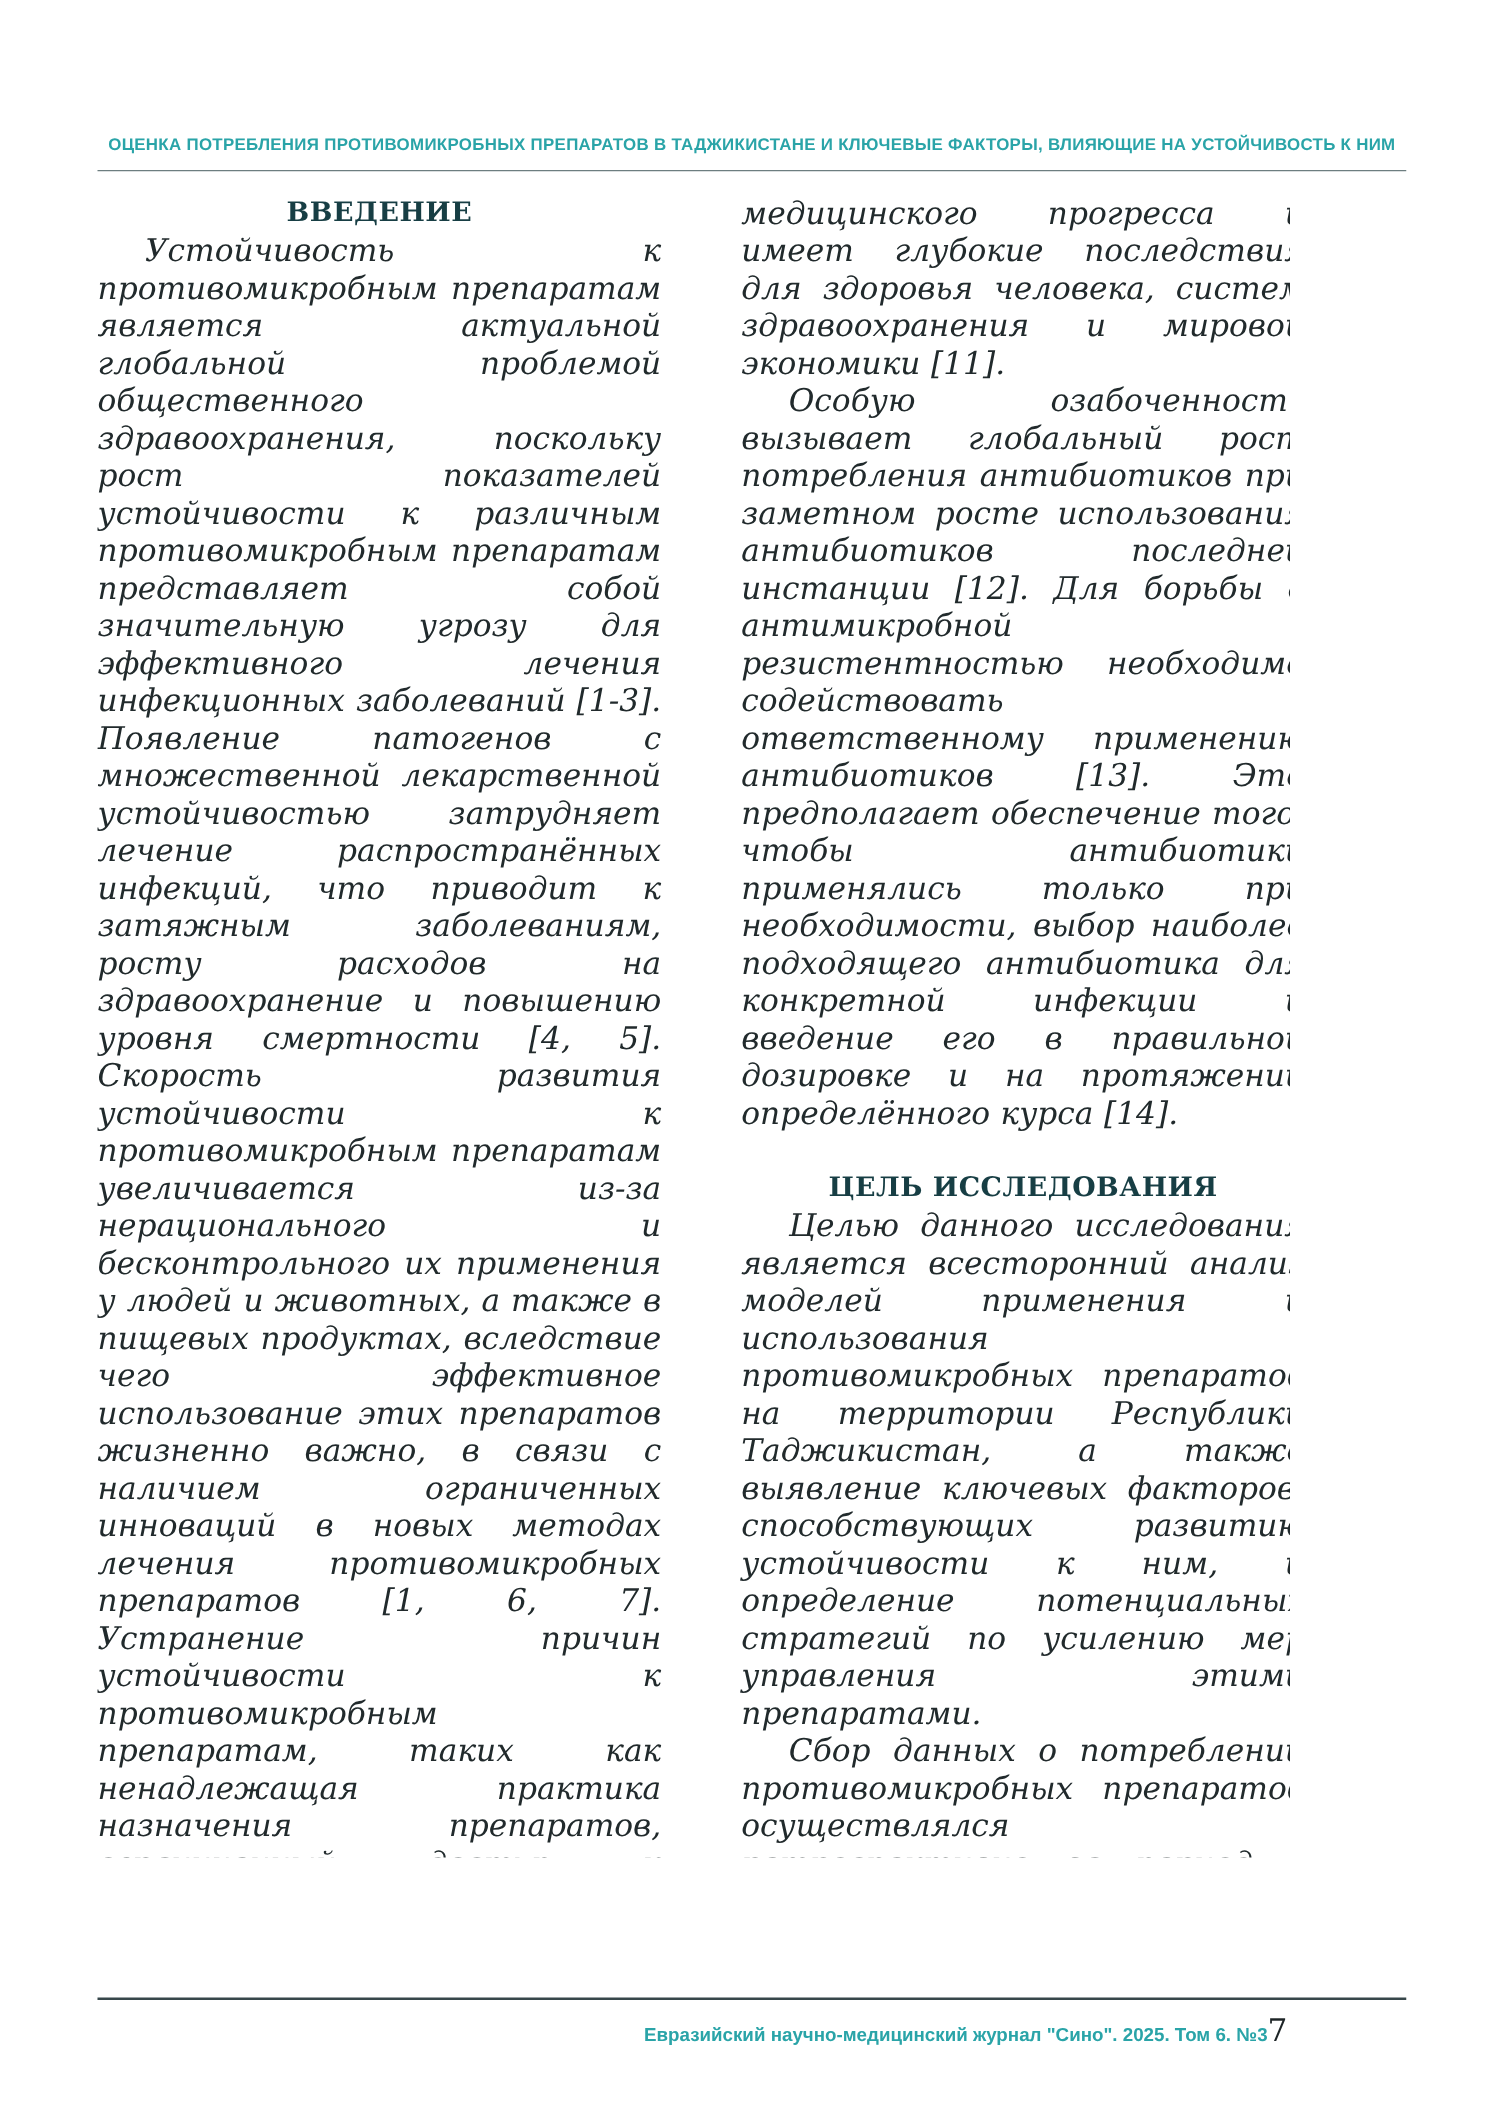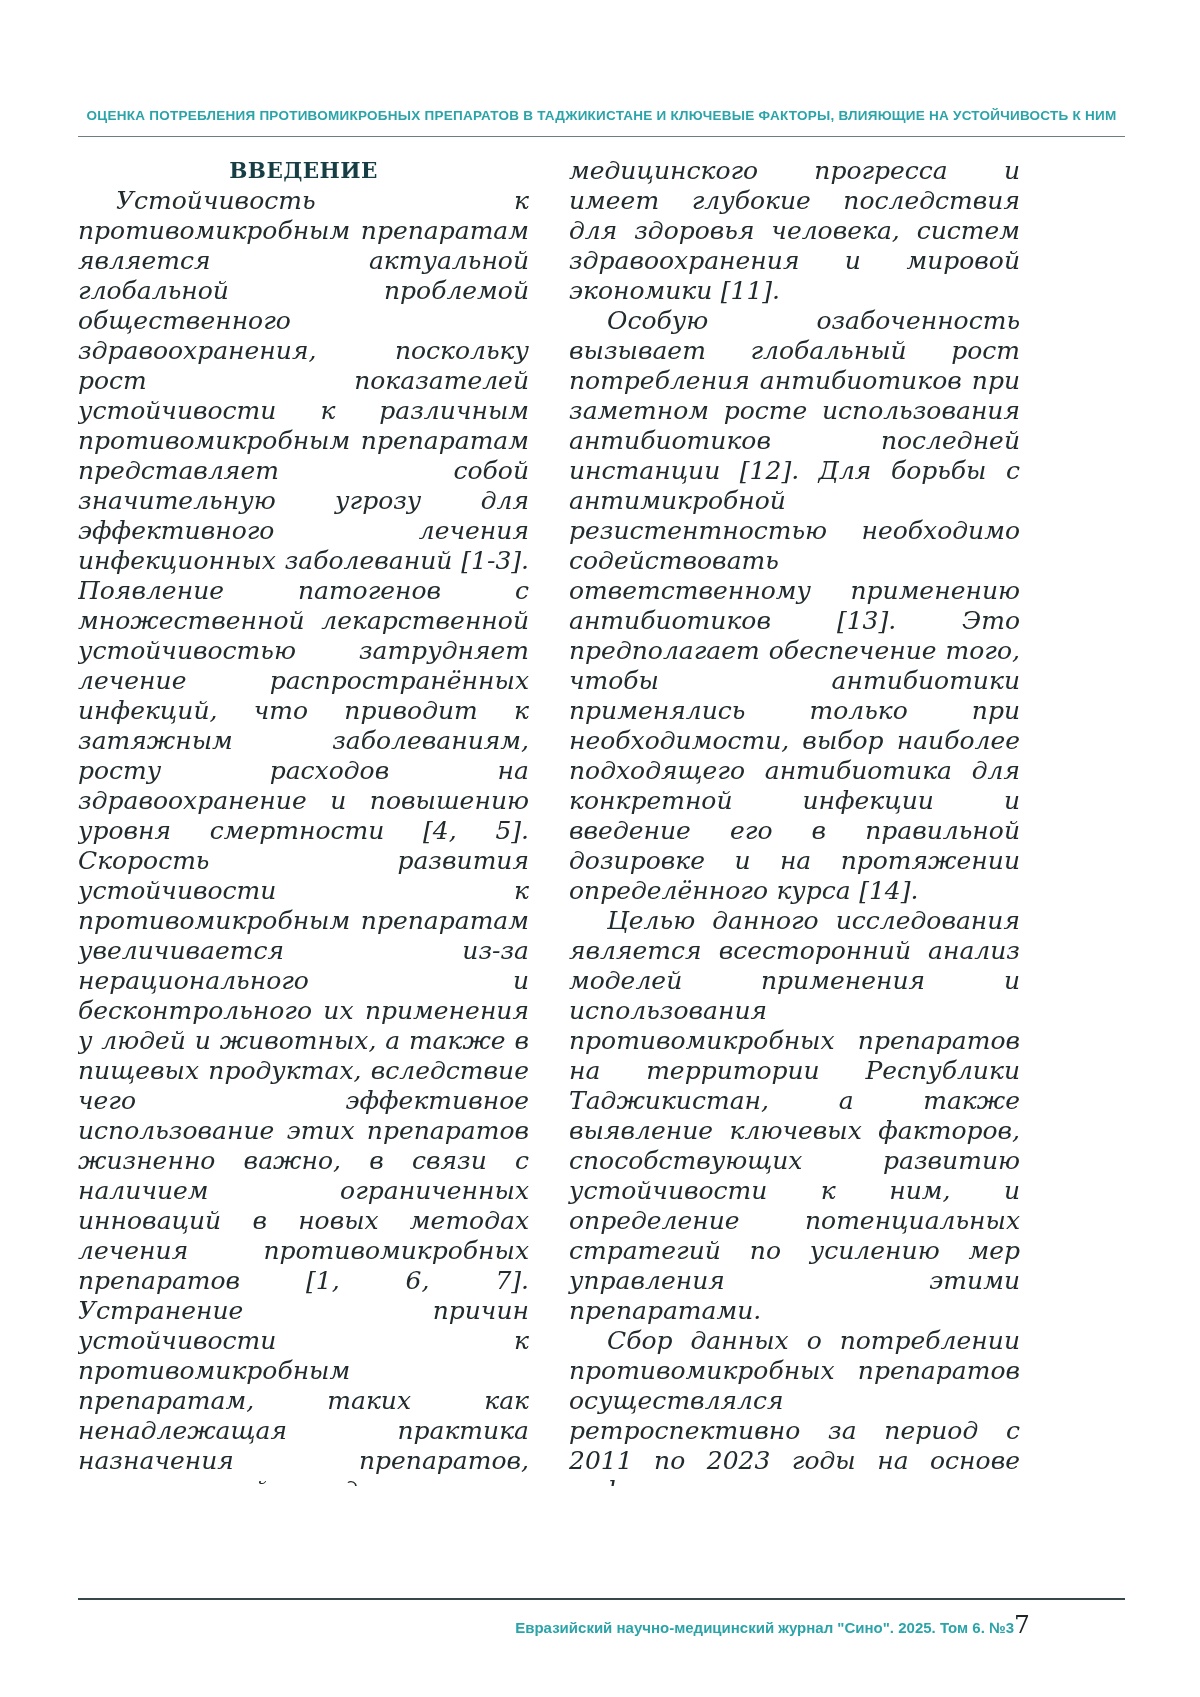--- a/index.html
+++ b/index.html
@@ -46,21 +46,21 @@
     background: #6d7e80;
   }
   
   .columns {
     position: absolute;
     top: 124px;
     left: 78px;
     width: 954px;
     height: 1330px;
     display: flex;
-    gap: 40px;
+    gap: 64px;
     overflow: hidden;
   }
   .col {
     width: 451px;
     flex: 0 0 451px;
   }
   .col p {
     margin: 0;
     font-size: 25px;
     line-height: 30px;
@@ -127,20 +127,21 @@
 
     <section class="col">
       <h2>ВВЕДЕНИЕ</h2>
       <p class="indent">Устойчивость к противомикробным препаратам является актуальной глобальной проблемой общественного здравоохранения, поскольку рост показателей устойчивости к различным противомикробным препаратам представляет собой значительную угрозу для эффективного лечения инфекционных заболеваний [1-3]. Появление патогенов с множественной лекарственной устойчивостью затрудняет лечение распространённых инфекций, что приводит к затяжным заболеваниям, росту расходов на здравоохранение и повышению уровня смертности [4, 5]. Скорость развития устойчивости к противомикробным препаратам увеличивается из-за нерационального и бесконтрольного их применения у людей и животных, а также в пищевых продуктах, вследствие чего эффективное использование этих препаратов жизненно важно, в связи с наличием ограниченных инноваций в новых методах лечения противомикробных препаратов [1, 6, 7]. Устранение причин устойчивости к противомикробным препаратам, таких как ненадлежащая практика назначения препаратов, ограниченный доступ к диагностическим инструментам и слабая нормативно-правовая база, имеет решающее значение для сохранения эффективности этих важнейших терапевтических препаратов и обеспечения качественного медицинского обслуживания [8, 9].</p>
       <p class="indent">Всемирная организация здравоохранения (ВОЗ) рассматривает устойчивость к противомикробным препаратам (УПП) в качестве одной из 10 основных глобальных угроз общественному здоровью, с которыми сталкивается человечество [10]. Этот нарастающий кризис угрожает подорвать десятилетия</p>
     </section>
 
     <section class="col">
       <p>медицинского прогресса и имеет глубокие последствия для здоровья человека, систем здравоохранения и мировой экономики [11].</p>
       <p class="indent">Особую озабоченность вызывает глобальный рост потребления антибиотиков при заметном росте использования антибиотиков последней инстанции [12]. Для борьбы с антимикробной резистентностью необходимо содействовать ответственному применению антибиотиков [13]. Это предполагает обеспечение того, чтобы антибиотики применялись только при необходимости, выбор наиболее подходящего антибиотика для конкретной инфекции и введение его в правильной дозировке и на протяжении определённого курса [14].</p>
+      <h2 class="spaced">ЦЕЛЬ ИССЛЕДОВАНИЯ</h2>
       <p class="indent">Целью данного исследования является всесторонний анализ моделей применения и использования противомикробных препаратов на территории Республики Таджикистан, а также выявление ключевых факторов, способствующих развитию устойчивости к ним, и определение потенциальных стратегий по усилению мер управления этими препаратами.</p>
       <p class="indent">Сбор данных о потреблении противомикробных препаратов осуществлялся ретроспективно за период с 2011 по 2023 годы на основе информации о</p>
     </section>
 
   </main>
 
   <div class="footer-rule"></div>
   <div class="footer-line">
     <span class="journal-line">Евразийский научно-медицинский журнал "Сино". 2025. Том 6. №3</span>
     <span class="page-number">7</span>

